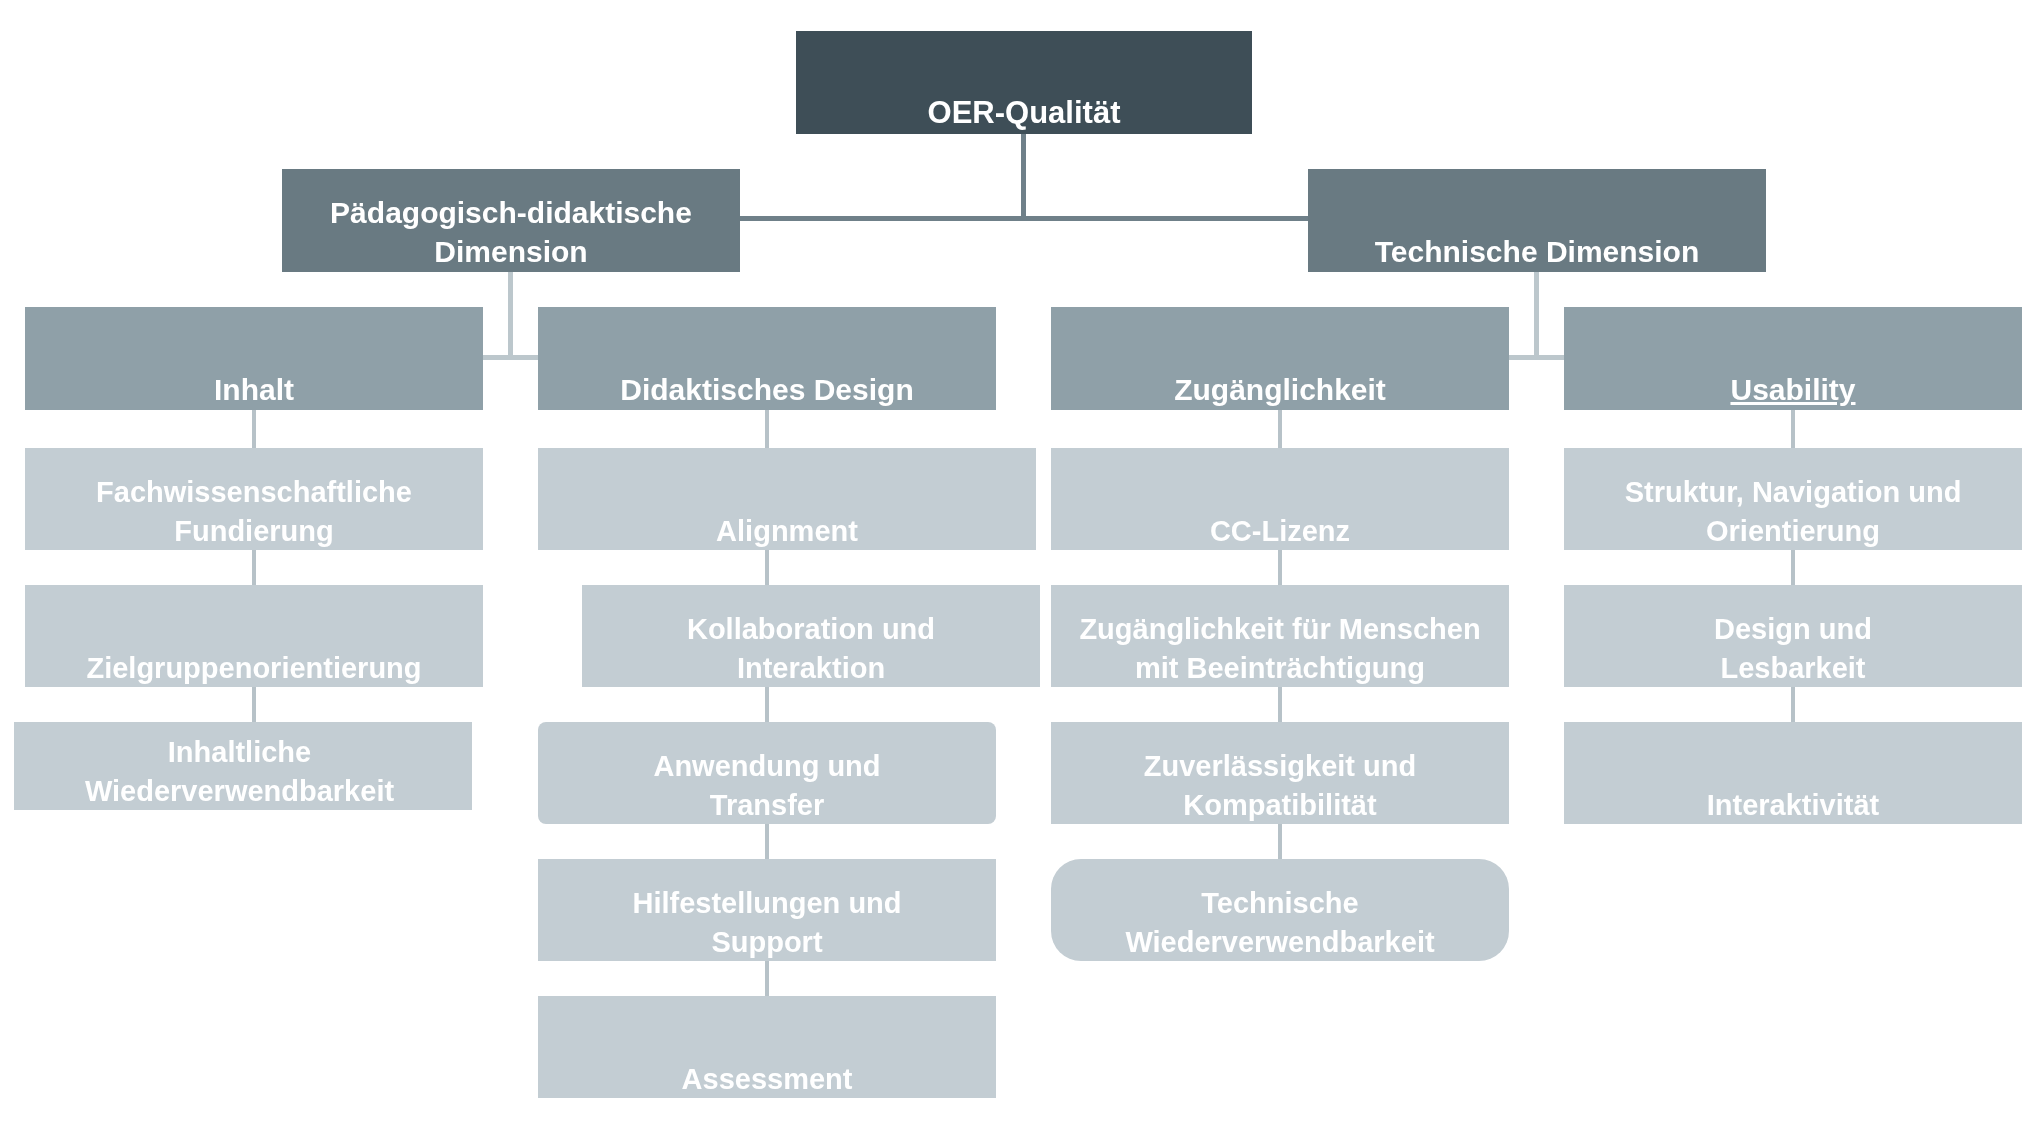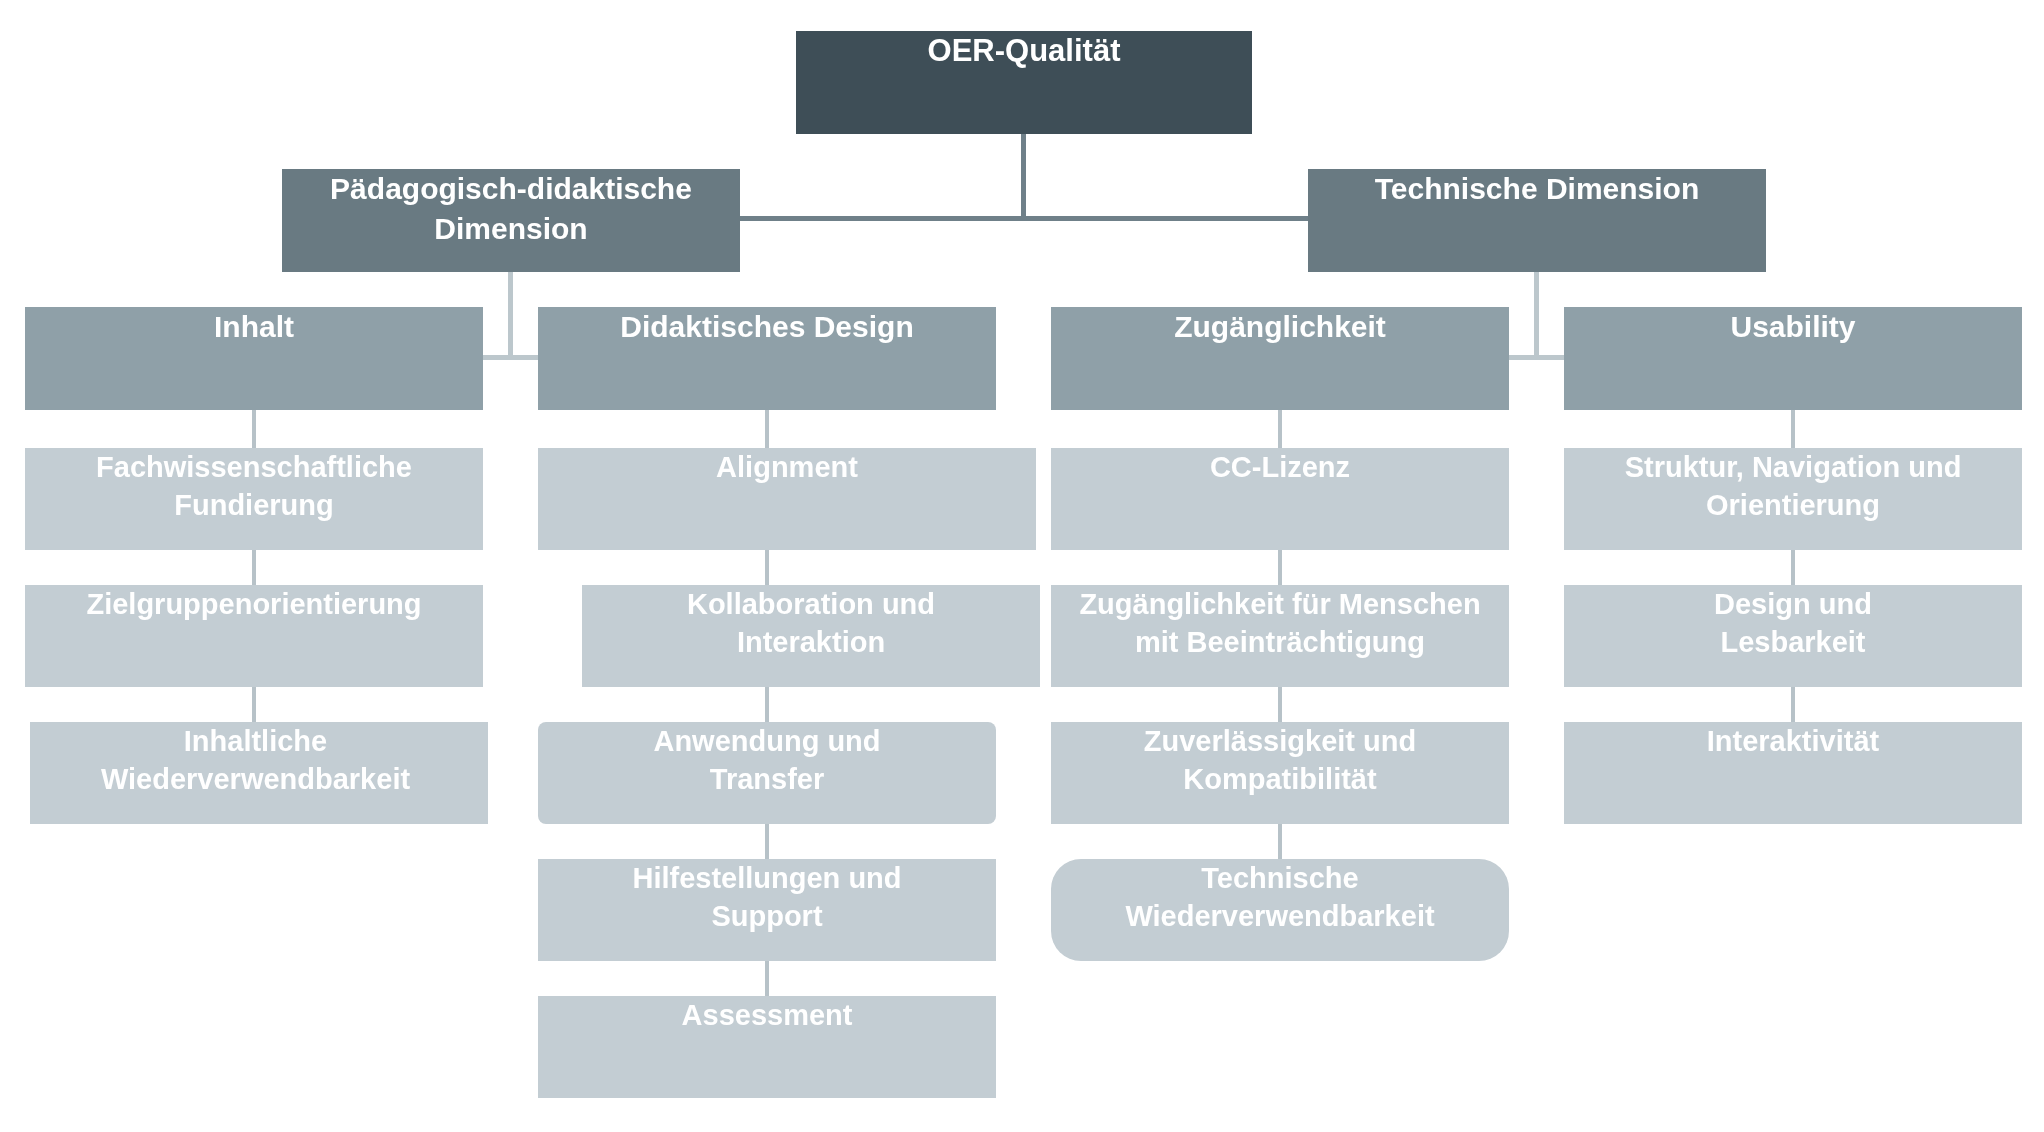--- a/index.html
+++ b/index.html
@@ -7,21 +7,21 @@
     position: relative;
     width: 2044px;
     height: 1132px;
     background: #ffffff;
     font-family: "Liberation Sans", "DejaVu Sans", sans-serif;
     overflow: hidden;
   }
   .node {
     position: absolute;
     display: flex;
-    align-items: flex-start;
+    align-items: flex-end;
     justify-content: center;
     text-align: center;
     color: #ffffff;
     font-weight: 700;
     box-sizing: border-box;
     padding: 0 18px;
   }
   .node-label { white-space: pre-line; line-height: 1.32; }
   .lv-root   { background: #3E4E57; font-size: 31px; }
   .lv-dim    { background: #697A82; font-size: 30px; }
@@ -51,32 +51,32 @@
 
   <div class="node lv-head" style="left:538px; top:307px; width:458px; height:103px;">
     <span class="node-label">Didaktisches Design</span>
   </div>
   <div class="node lv-head" style="left:25px; top:307px; width:458px; height:103px;">
     <span class="node-label">Inhalt</span>
   </div>
   <div class="node lv-head" style="left:1051px; top:307px; width:458px; height:103px;">
     <span class="node-label">Zugänglichkeit</span>
   </div>
-  <div class="node lv-head" style="left:1564px; top:307px; width:458px; height:103px;">
+  <div class="node lv-head" style="left:1564px; top:307px; width:458px; height:103px;text-decoration:underline;">
     <span class="node-label">Usability</span>
   </div>
 
   <div class="node lv-item" style="left:25px; top:448px; width:458px; height:102px;">
     <span class="node-label">Fachwissenschaftliche
 Fundierung</span>
   </div>
   <div class="node lv-item" style="left:25px; top:585px; width:458px; height:102px;">
     <span class="node-label">Zielgruppenorientierung</span>
   </div>
-  <div class="node lv-item" style="left:30px; top:722px; width:458px; height:102px;padding-left:11px;">
+  <div class="node lv-item" style="left:14px; top:722px; width:458px; height:88px;padding-left:11px;">
     <span class="node-label">Inhaltliche
 Wiederverwendbarkeit</span>
   </div>
 
   <div class="node lv-item" style="left:538px; top:448px; width:498px; height:102px;">
     <span class="node-label">Alignment</span>
   </div>
   <div class="node lv-item" style="left:538px; top:585px; width:458px; height:102px;margin-left:44px;">
     <span class="node-label">Kollaboration und
 Interaktion</span>

